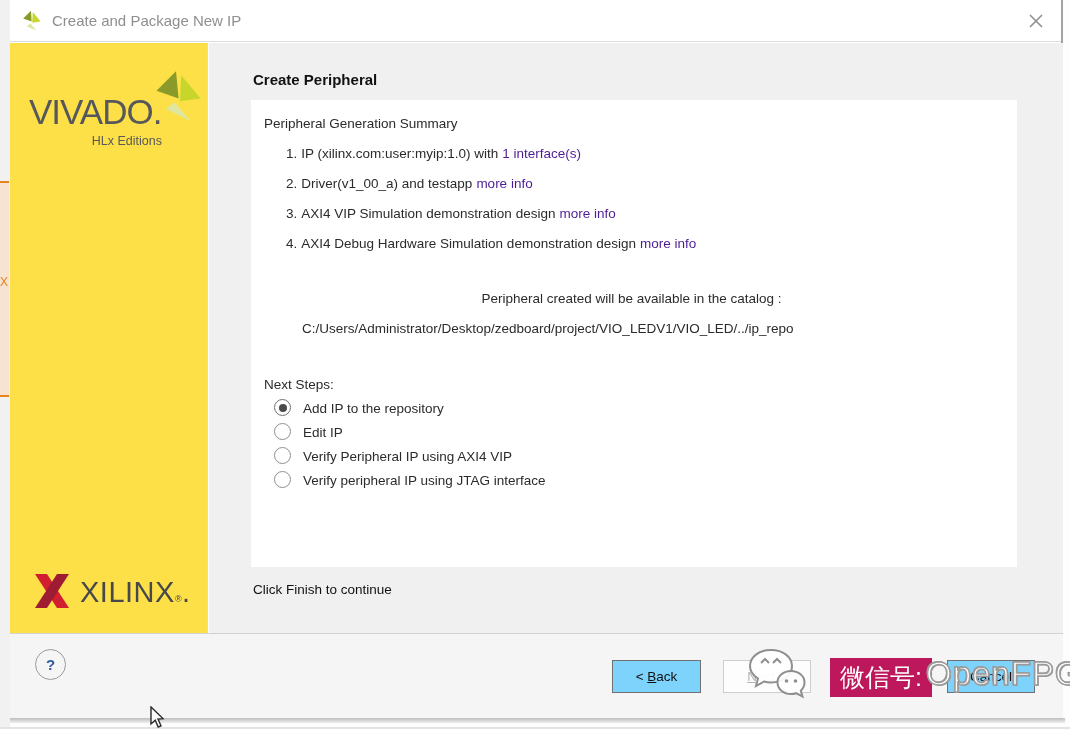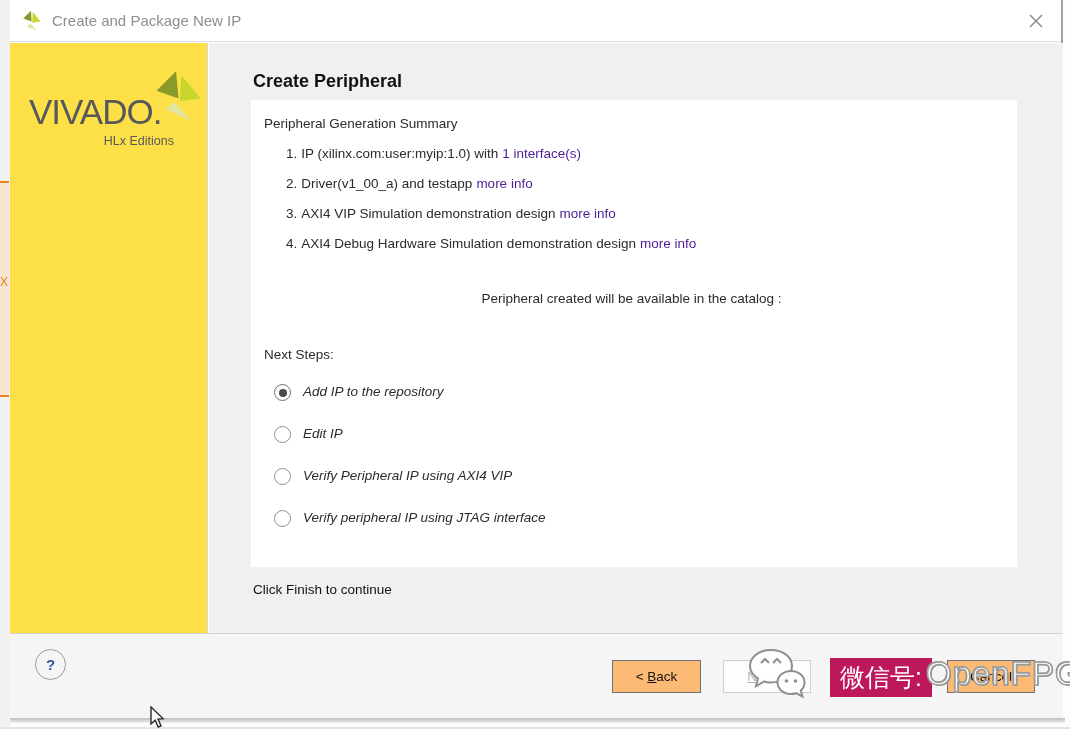--- a/index.html
+++ b/index.html
@@ -28,53 +28,53 @@
   .titlebar .app-icon { position:absolute; left:9px; top:9px; width:24px; height:24px; }
   .titlebar .title { position:absolute; left:42px; top:0; line-height:41px; font-size:15px; color:#8f8f8f; }
   .close-btn { position:absolute; right:16px; top:12px; width:18px; height:18px; cursor:default; }
 
   
   .left-panel { position:absolute; left:0; top:43px; width:198px; height:590px; background:#fde047;
                 border-right:1px solid #dadada; }
   .vivado { position:absolute; left:0; top:15px; width:198px; height:120px; }
   .vivado .word { position:absolute; left:19px; top:34px; font-size:35px; letter-spacing:-1px; color:#57585b; }
   .vivado .pin { position:absolute; left:140px; top:12px; }
-  .vivado .sub { position:absolute; left:12px; top:76px; width:152px; text-align:right; font-size:12.5px; color:#57585b; }
+  .vivado .sub { position:absolute; left:0; top:76px; width:152px; text-align:right; font-size:12.5px; color:#57585b; }
   .xilinx { position:absolute; left:22px; top:527px; width:170px; height:48px; }
   .xilinx .word { position:absolute; left:48px; top:6px; font-size:29px; font-weight:500; letter-spacing:0.5px; color:#47484c; }
   .xilinx .reg { font-size:9px; vertical-align:0px; }
 
   .main { position:absolute; left:199px; top:43px; width:854px; height:590px; background:#f0f0f0; }
-  .heading { position:absolute; left:44px; top:28px; font-size:18px; font-weight:bold; color:#111; }
+  .heading { position:absolute; left:44px; top:28px; font-size:15px; font-weight:bold; color:#111; }
 
   .card { position:absolute; left:42px; top:57px; width:766px; height:467px; background:#fff;
           padding:16px 18px 0 13px; font-size:13.5px; color:#2b2b2b; }
   .sum-title { margin-bottom:6px; }
   .sum-item { margin-left:22px; margin-top:15px; }
   .sum-item .num { margin-right:4px; }
   .link { color:#4c1d95; text-decoration:none; margin-left:4px; cursor:pointer; }
   .catalog-label { margin-top:40px;text-align:center; }
   .catalog-path { margin-left:38px; margin-top:15px; }
   .next-steps { margin-top:41px; }
-  .radio-row { display:flex; align-items:flex-start; margin-left:10px; margin-top:22px; height:20px;font-style:italic; }
+  .radio-row { display:flex; align-items:flex-end; margin-left:10px; margin-top:4px; height:20px; }
   .radio { width:17px; height:17px; border:1px solid #8f8f8f; border-radius:50%; margin-right:12px;
            position:relative; background:#fff; flex:none; }
   .radio .dot { position:absolute; left:3.5px; top:3.5px; width:8px; height:8px; border-radius:50%;
                 background:#4a4a4a; opacity:0; }
   .radio-row[data-selected="true"] .radio { border-color:#707070; }
   .radio-row[data-selected="true"] .radio .dot { opacity:1; }
   .hint { position:absolute; left:44px; top:539px; font-size:13.5px; color:#111; }
 
   
   .band { position:absolute; left:0; top:633px; width:1053px; height:85px; background:#f5f5f5;
           border-top:1px solid #d2d2d2; }
   .help { position:absolute; left:25px; top:15px; width:31px; height:31px; border:1px solid #9a9a9a;
           border-radius:50%; text-align:center; line-height:30px; font-size:15px; font-weight:bold;
           color:#2b5aa0; background:#f5f5f5; }
-  .btn { position:absolute; top:26px; height:33px; background:#fdba74; border:1px solid #707070;
+  .btn { position:absolute; top:26px; height:33px; background:#7dd3fc; border:1px solid #707070;
          font-size:13.5px; color:#111; text-align:center; line-height:31px; font-family:inherit; }
   .btn .mn { text-decoration:underline; }
   .btn-back { left:602px; width:89px; }
   .btn-next { left:713px; width:88px; border-color:#cdcdcd; color:#b5b5b5; background:#fdfdfd; }
   .btn-finish { left:824px; width:88px; }
   .btn-cancel { left:937px; width:88px; }
 
   
   .wm { position:absolute; left:0; top:0; width:100%; height:100%; pointer-events:none; }
   .wm .wechat { position:absolute; left:736px; top:12px; }
@@ -121,20 +121,29 @@
         <span class="word">VIVADO.</span>
         <span class="pin">
           <svg width="52" height="52" viewBox="0 0 40 40">
             <path d="M20 1 L22 22 L5 16 Z" fill="#8a9a2a"></path>
             <path d="M24 4 L39 22 L23 24 Z" fill="#c8d62b"></path>
             <path d="M19 25 L31 39 L12 30 Z" fill="#dfe6a0"></path>
           </svg>
         </span>
         <span class="sub">HLx Editions</span>
       </div>
+      <div class="xilinx">
+        <span>
+          <svg width="40" height="42" viewBox="0 0 40 42">
+            <polygon points="3,4 15,4 37,38 25,38" fill="#d21f2f"></polygon>
+            <polygon points="25,4 37,4 15,38 3,38" fill="#9e1b32"></polygon>
+          </svg>
+        </span>
+        <span class="word"><span>XILINX</span><span class="reg">®</span><span>.</span></span>
+      </div>
     </div>
 
     <div class="main">
       <div class="heading">Create Peripheral</div>
 
       <div class="card">
         <div class="sum-title">Peripheral Generation Summary</div>
 
         <div class="sum-item">
           <span class="num">1.</span><span>IP (xilinx.com:user:myip:1.0) with</span><a class="link">1 interface(s)</a>
@@ -143,20 +152,21 @@
           <span class="num">2.</span><span>Driver(v1_00_a) and testapp</span><a class="link">more info</a>
         </div>
         <div class="sum-item">
           <span class="num">3.</span><span>AXI4 VIP Simulation demonstration design</span><a class="link">more info</a>
         </div>
         <div class="sum-item">
           <span class="num">4.</span><span>AXI4 Debug Hardware Simulation demonstration design</span><a class="link">more info</a>
         </div>
 
         <div class="catalog-label">Peripheral created will be available in the catalog :</div>
+        <div class="catalog-path">C:/Users/Administrator/Desktop/zedboard/project/VIO_LEDV1/VIO_LED/../ip_repo</div>
 
         <div class="next-steps">Next Steps:</div>
 
         <div class="radio-row" data-selected="true">
           <span class="radio">
               <span class="dot"></span>
             </span>
           <span>Add IP to the repository</span>
         </div>
         <div class="radio-row" data-selected="false">

